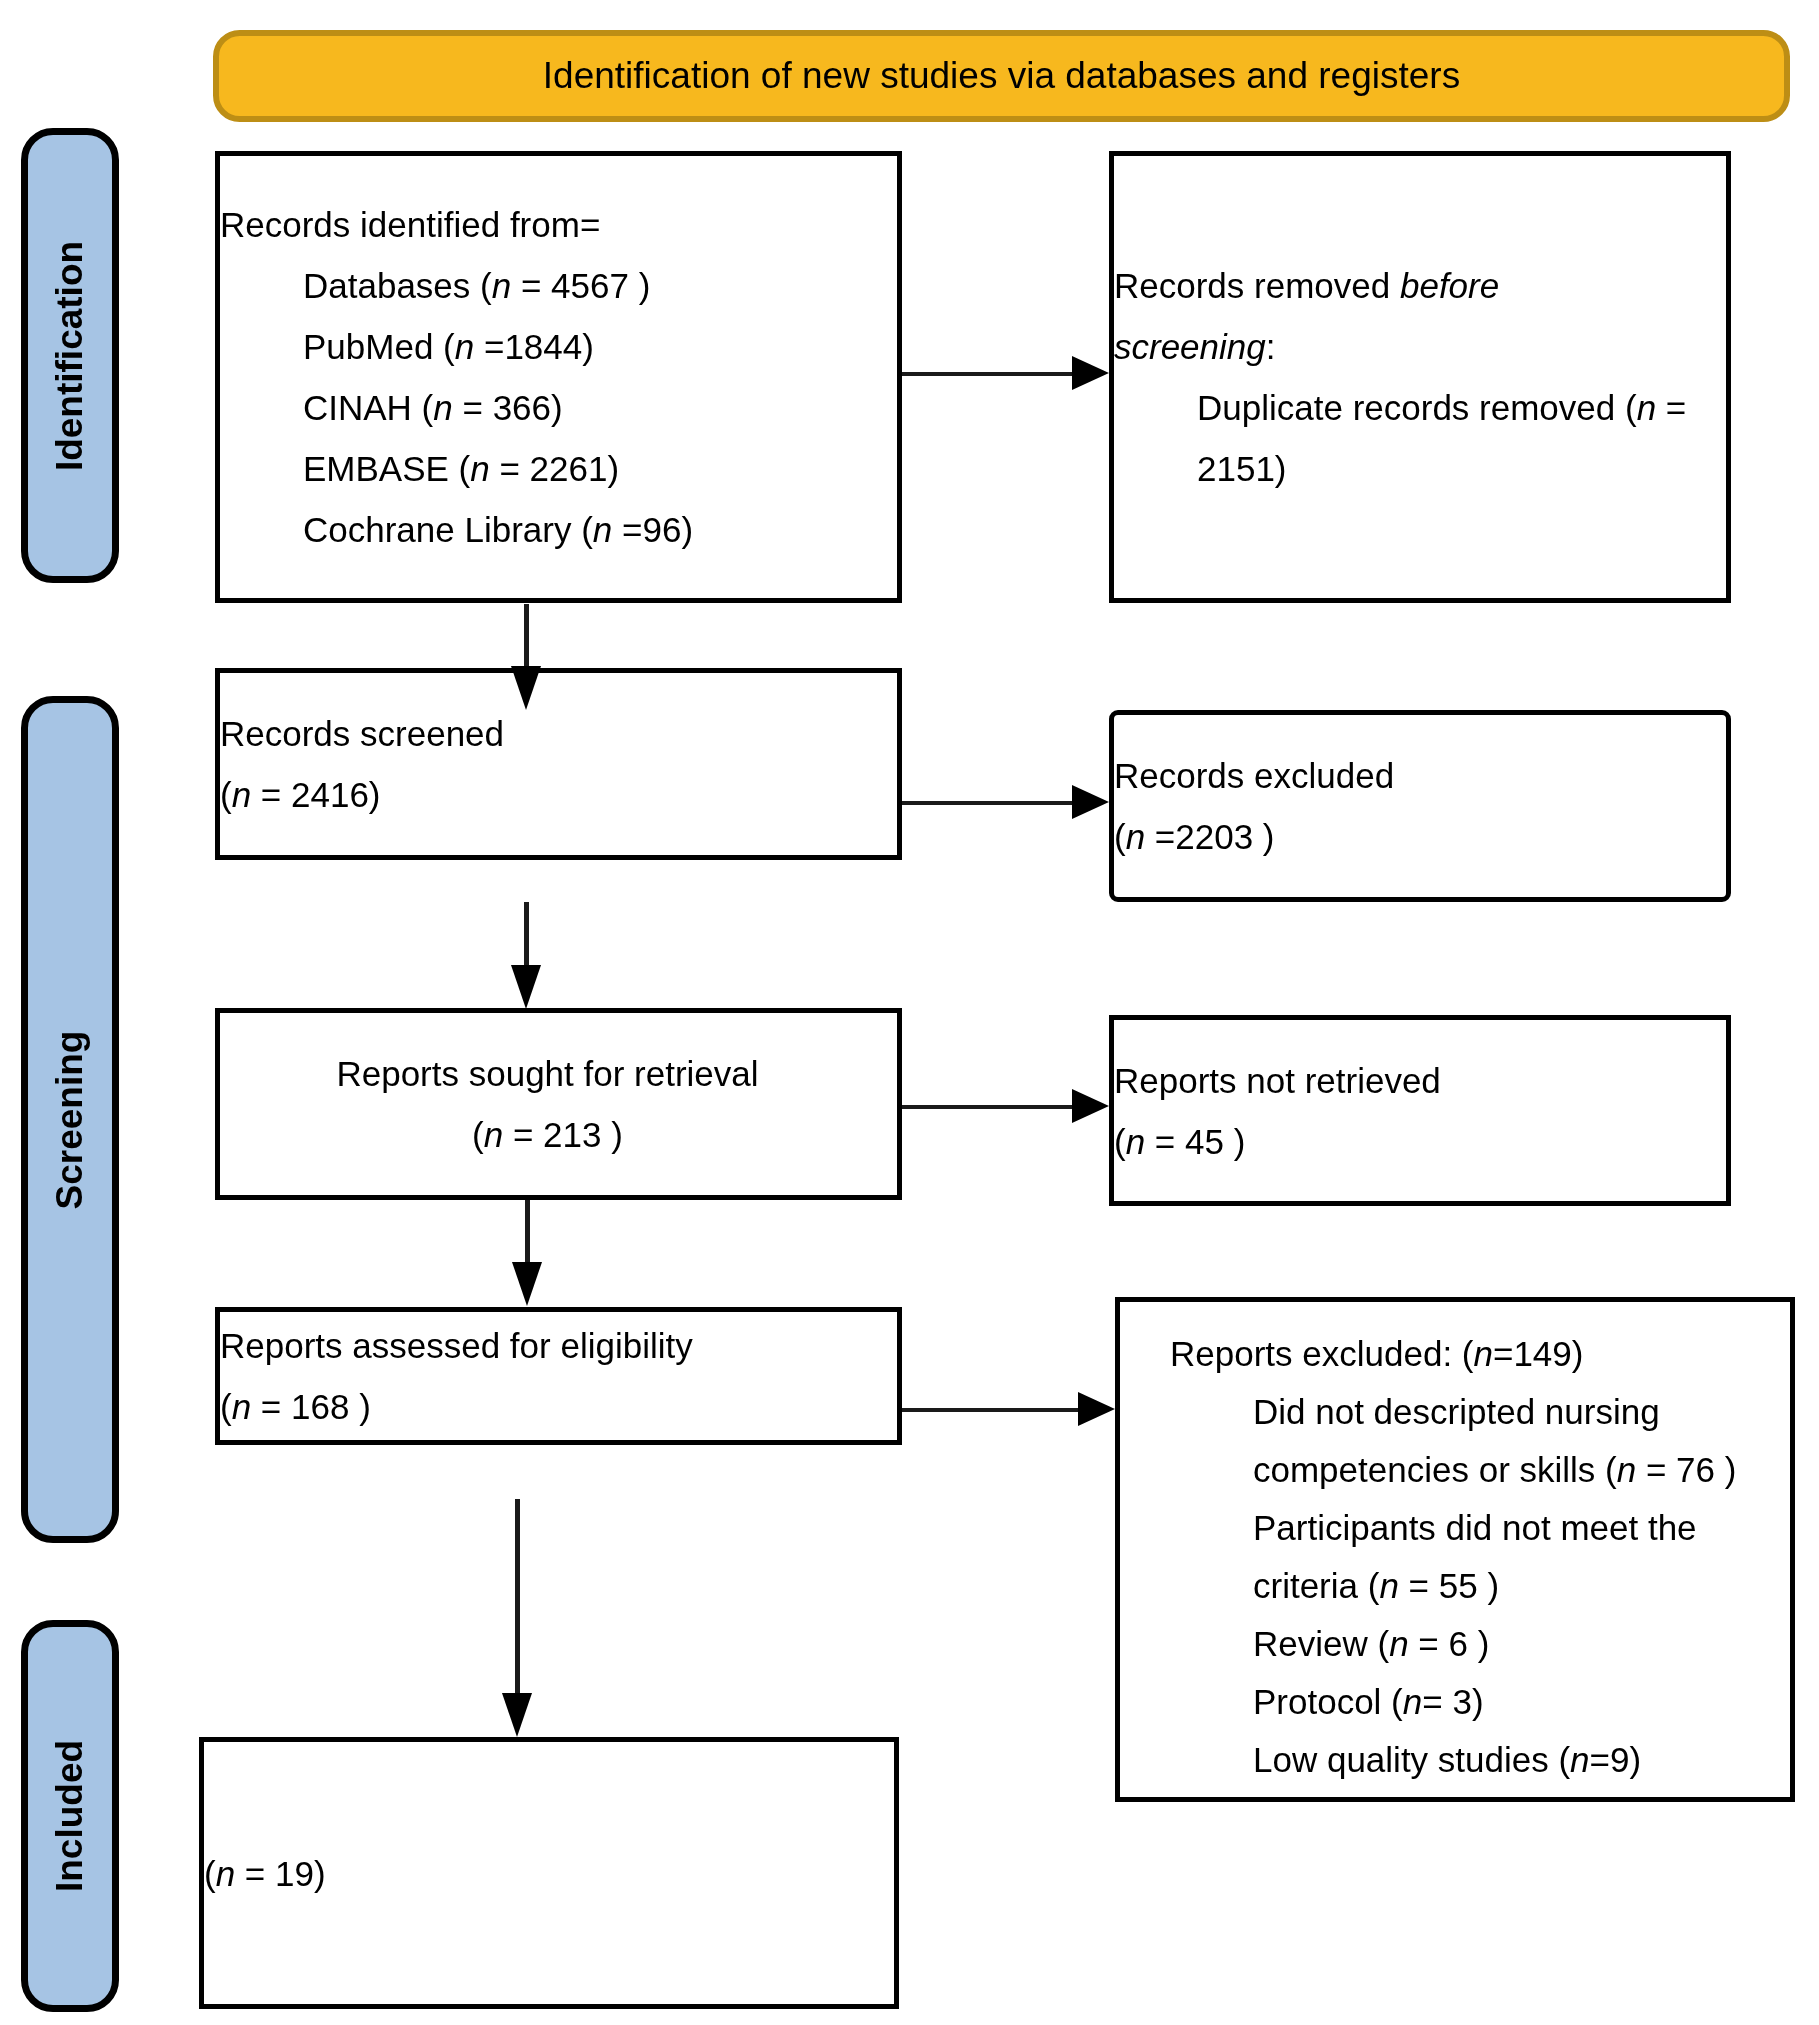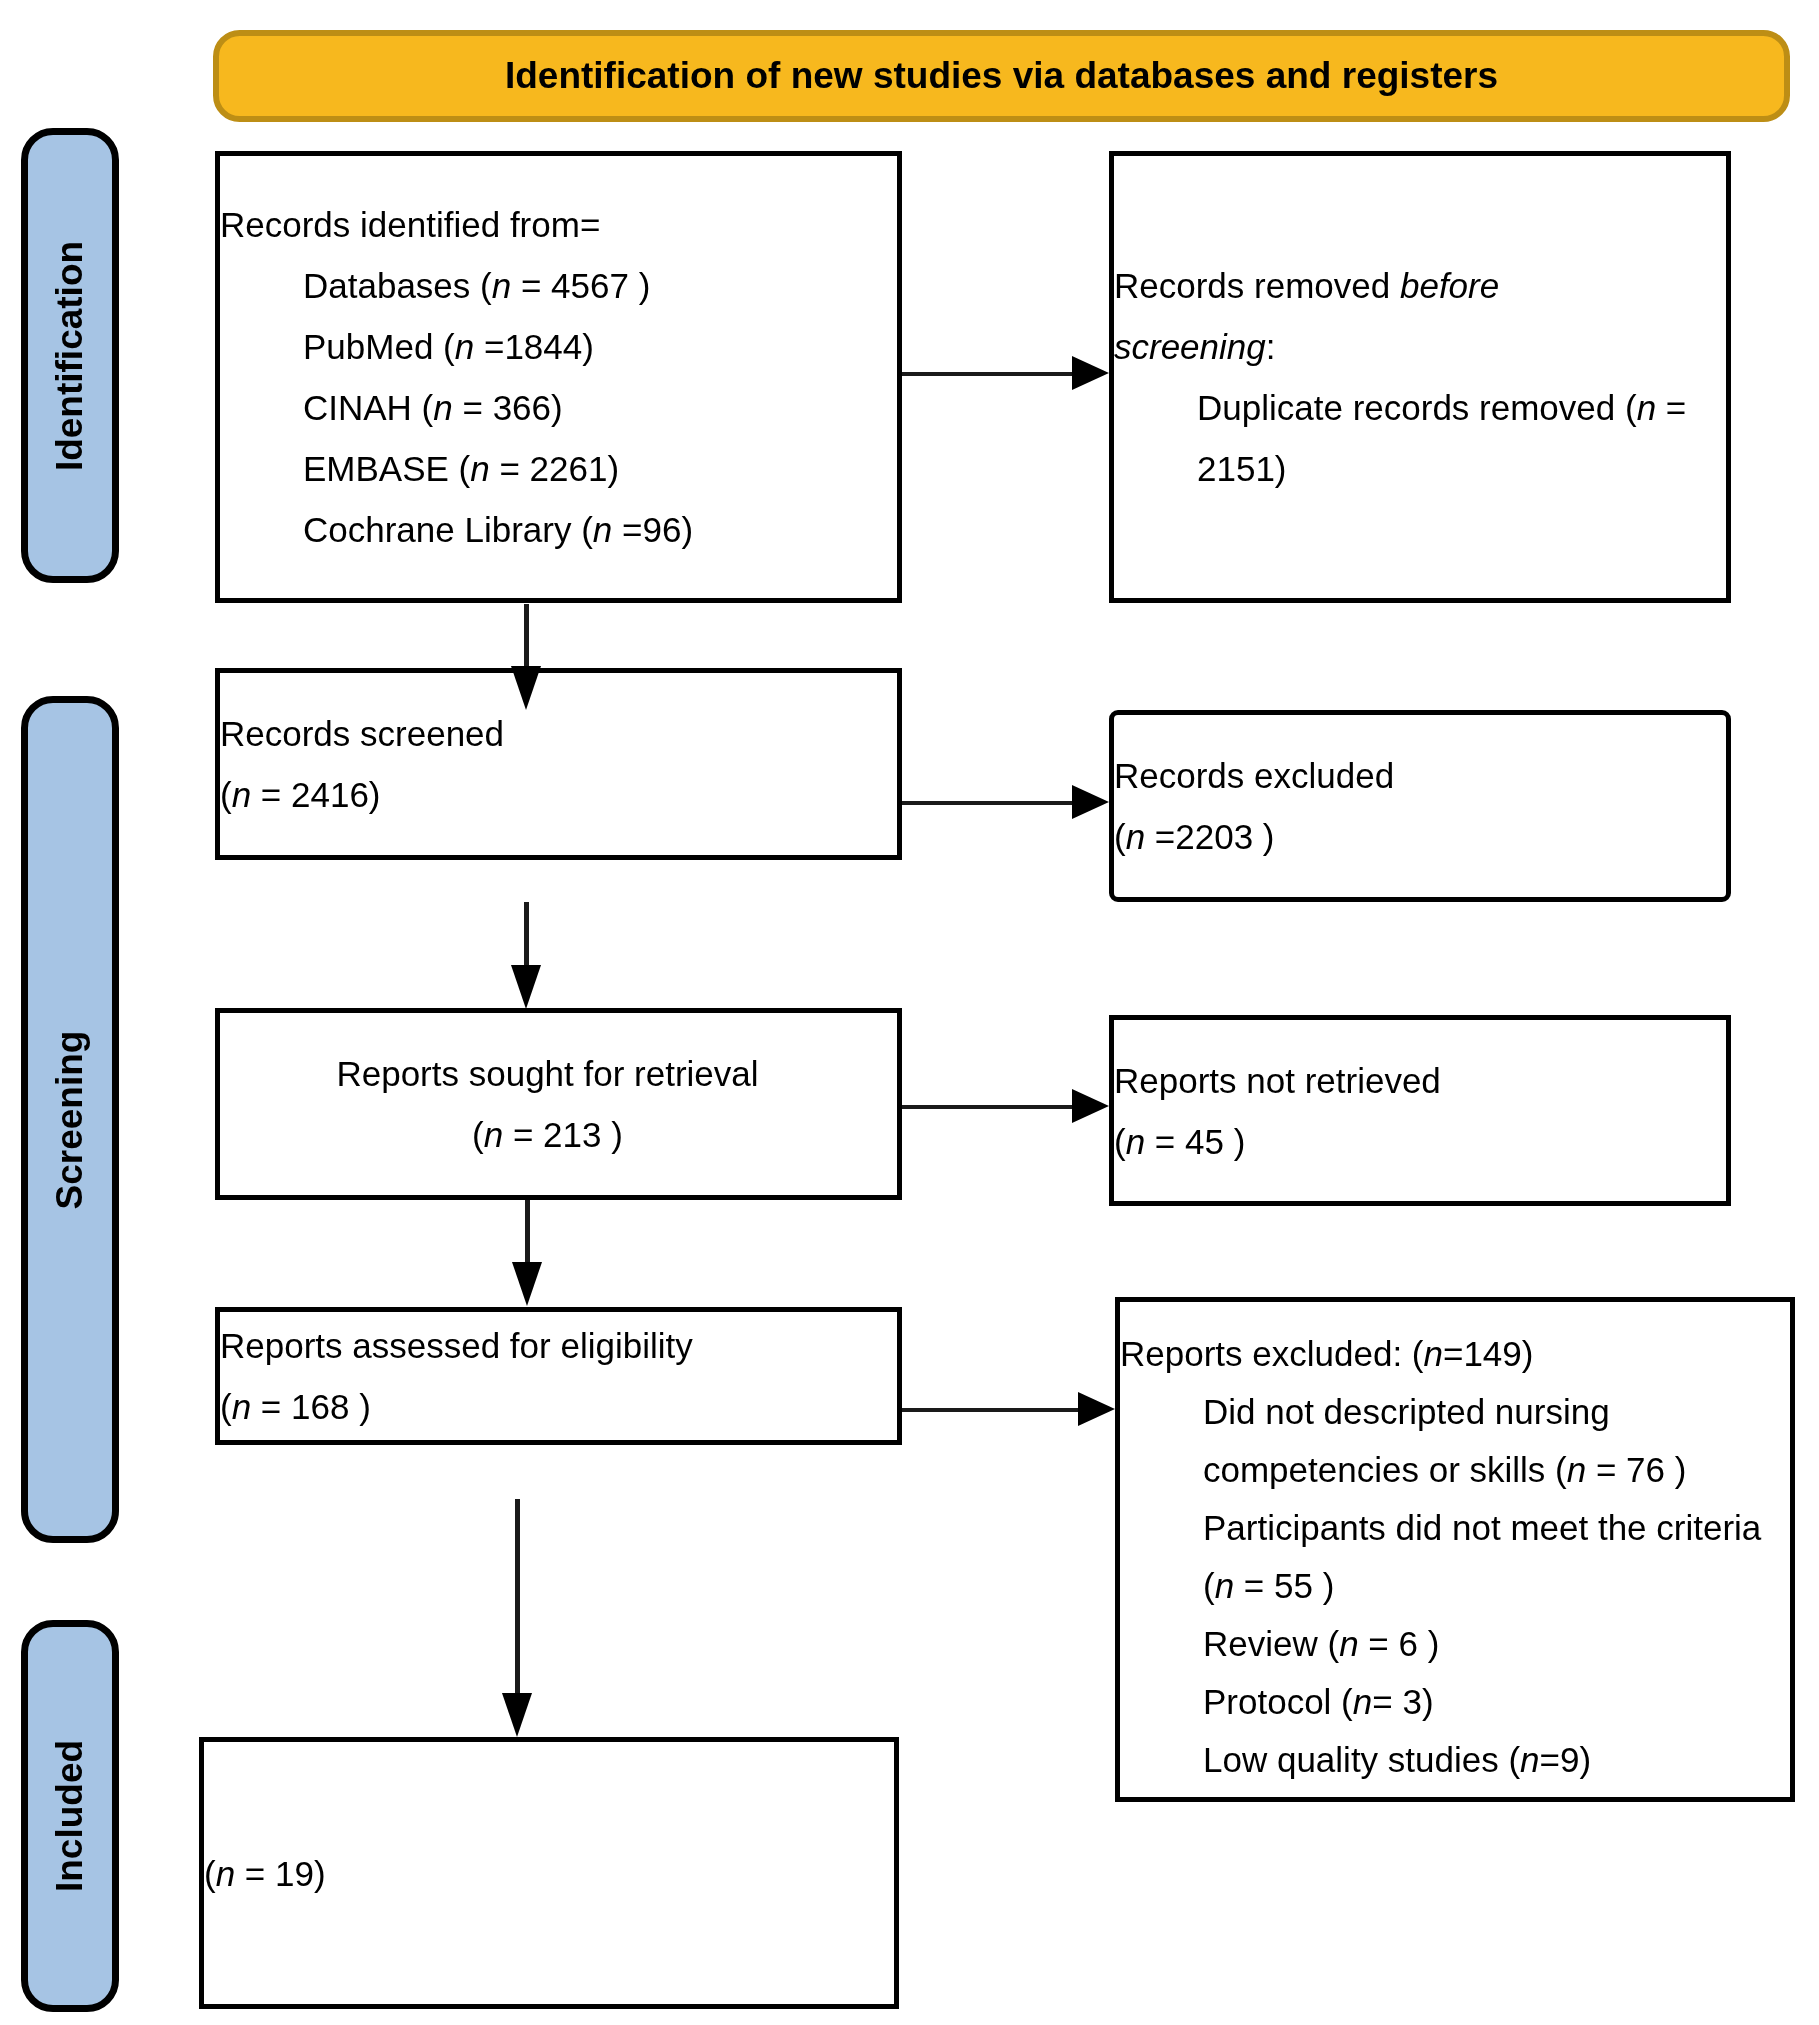--- a/index.html
+++ b/index.html
@@ -7,21 +7,21 @@
     position:relative;width:1820px;height:2025px;background:#fff;
     font-family:"Liberation Sans", sans-serif;color:#000;overflow:hidden;
   }
   
   .banner{
     position:absolute;left:213px;top:30px;width:1577px;height:92px;
     box-sizing:border-box;background:var(--banner-fill,#F7B81E);
     border:6px solid var(--banner-border,#BD8E15);border-radius:26.6px;
     display:flex;align-items:center;justify-content:center;
   }
-  .banner-text{font-size:37px;font-weight:bold;}
+  .banner-text{font-size:37px;font-weight:normal;}
   
   .stage{
     position:absolute;left:21px;width:98px;box-sizing:border-box;
     background:var(--stage-fill,#A6C4E4);border:7.2px solid #000;border-radius:32px;
     display:flex;align-items:center;justify-content:center;
   }
   .stage-label{
     transform:rotate(-90deg);white-space:nowrap;font-weight:bold;font-size:37px;
   }
   #stage-identification{top:128px;height:455px;}
@@ -129,21 +129,21 @@
     </div>
   </div>
 
   <div class="fbox col-l" id="box-reports-assessed">
     <div class="pad">
       <div>Reports assessed for eligibility</div>
       <div>(<i>n</i> = 168 )</div>
     </div>
   </div>
   <div class="fbox" id="box-reports-excluded">
-    <div class="pad" style="">
+    <div class="pad" style="padding-left:50px;">
       <div>Reports excluded: (<i>n</i>=149)</div>
       <div class="indent">Did not descripted nursing competencies or skills (<i>n</i> = 76 )</div>
       <div class="indent">Participants did not meet the criteria (<i>n</i> = 55 )</div>
       <div class="indent">Review (<i>n</i> = 6 )</div>
       <div class="indent">Protocol (<i>n</i>= 3)</div>
       <div class="indent">Low quality studies (<i>n</i>=9)</div>
     </div>
   </div>
 
   <div class="fbox" id="box-total-included">

